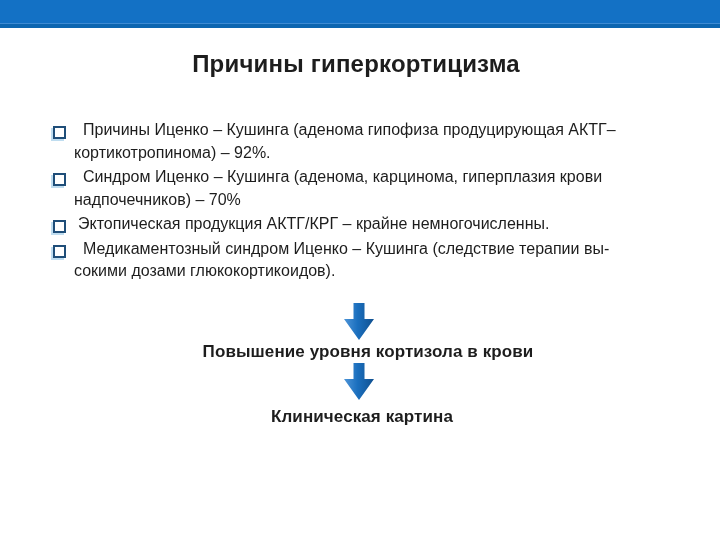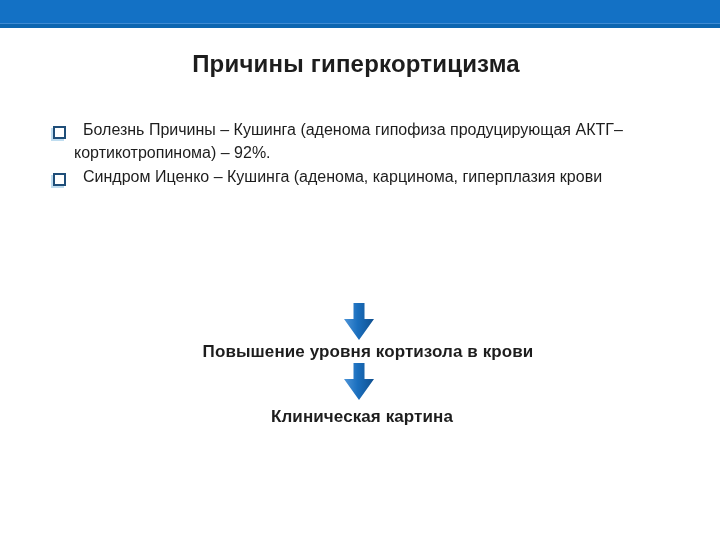--- a/index.html
+++ b/index.html
@@ -72,30 +72,40 @@
   <div class="header-bar"></div>
   <div class="header-divider"></div>
   <div class="header-accent"></div>
 
   <h1 class="title">Причины гиперкортицизма</h1>
 
   <div class="bullets">
 
     <div class="bullet">
       <span class="sq"></span>
-      <div class="line sp">Болезнь Причины – Кушинга (аденома гипофиза продуцирующая АКТГ–</div>
+      <div class="line sp">Причины Иценко – Кушинга (аденома гипофиза продуцирующая АКТГ–</div>
       <div class="line cont">кортикотропинома) – 92%.</div>
     </div>
 
     <div class="bullet">
       <span class="sq"></span>
       <div class="line sp">Синдром Иценко – Кушинга (аденома, карцинома, гиперплазия крови</div>
+      <div class="line cont">надпочечников) – 70%</div>
     </div>
 
+    <div class="bullet">
+      <span class="sq"></span>
+      <div class="line">Эктопическая продукция АКТГ/КРГ – крайне немногочисленны.</div>
+    </div>
 
+    <div class="bullet">
+      <span class="sq"></span>
+      <div class="line sp">Медикаментозный синдром Иценко – Кушинга (следствие терапии вы-</div>
+      <div class="line cont">сокими дозами глюкокортикоидов).</div>
+    </div>
 
   </div>
 
   <svg class="arrow arrow-1" viewBox="0 0 30 37">
     <defs>
       <linearGradient id="ag1" x1="0" y1="0" x2="1" y2="0">
         <stop offset="0" stop-color="#4E95D8"></stop>
         <stop offset="0.45" stop-color="#1B6FBE"></stop>
         <stop offset="1" stop-color="#10508F"></stop>
       </linearGradient>

